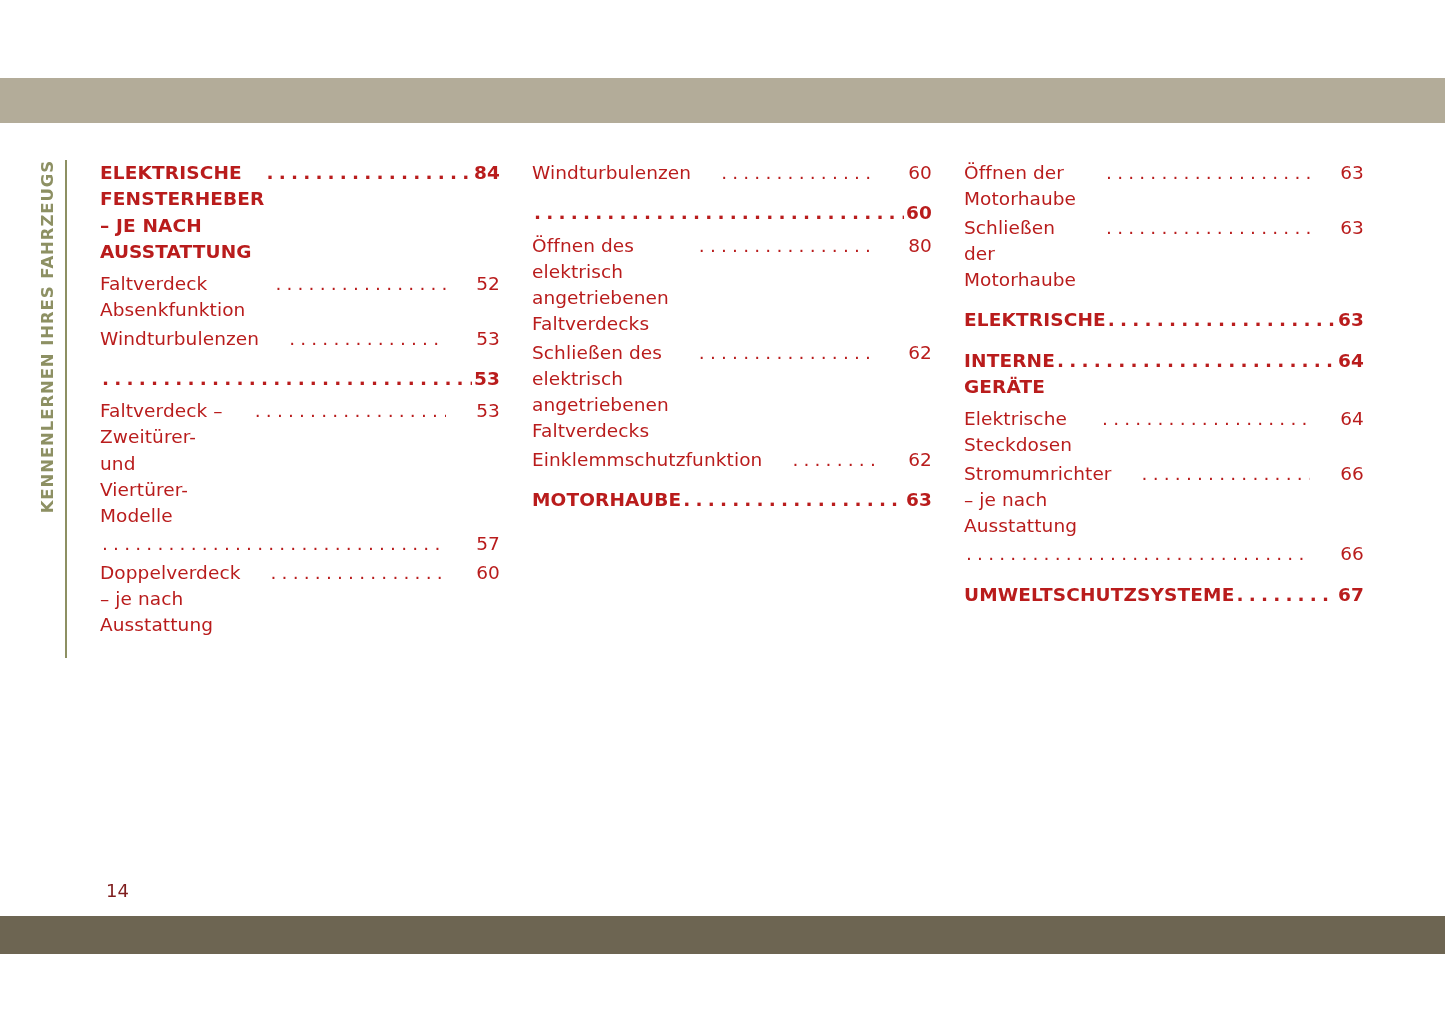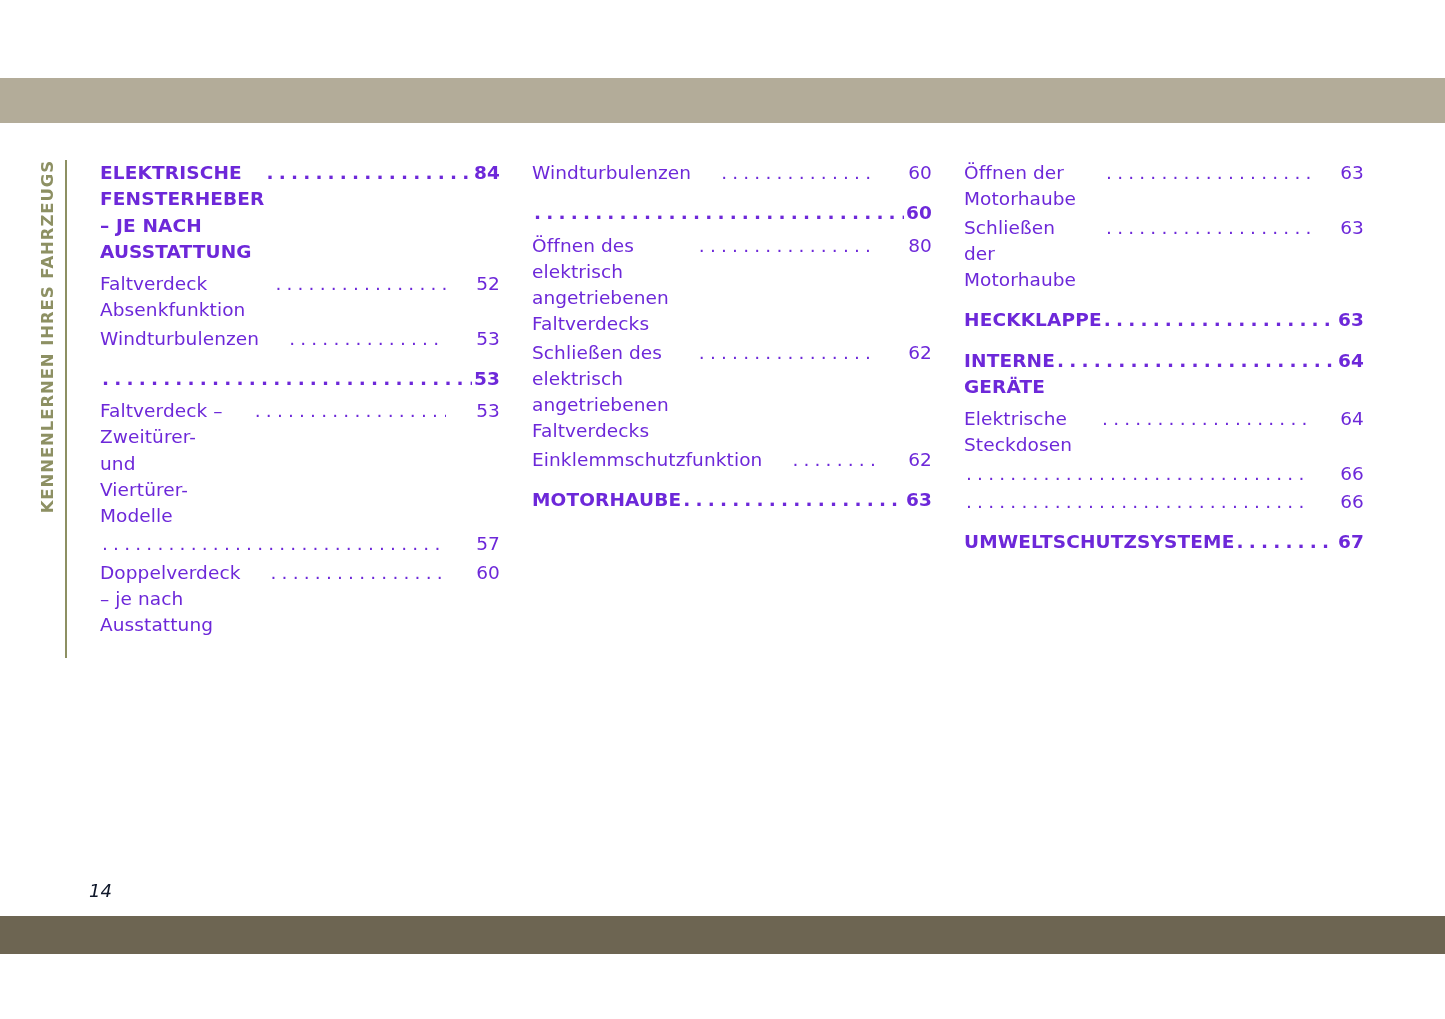--- a/index.html
+++ b/index.html
@@ -70,21 +70,21 @@
     gap: 32px;
   }
   .col {
     width: 400px;
   }
   .entry {
     display: flex;
     flex-direction: row;
     align-items: baseline;
     width: 100%;
-    color: #6d28d9;
+    color: #b91c1c;
     margin-bottom: 2px;
   }
   .entry .label {
     white-space: pre-wrap;
   }
   .entry .dots {
     flex: 1 1 auto;
     overflow: hidden;
     white-space: nowrap;
     margin: 0 2px;
@@ -120,25 +120,24 @@
     letter-spacing: 5.2px;
     font-size: 18.5px;
     font-weight: bold;
   }
   .entry.first {
     margin-top: 0;
   }
 
   .page-number {
     position: absolute;
-    left: 89px;
+    left: 106px;
     top: 880px;
     font-size: 18px;
-    color: #0f172a;
-    font-style: italic;
+    color: #7f1d1d;
   }
 </style>
 </head>
 <body>
 
 <div class="page">
 
   <div class="band-top"></div>
   <div class="band-bottom"></div>
 
@@ -219,35 +218,36 @@
           <span class="label">Öffnen der Motorhaube</span>
           <span class="dots">............................................................</span>
           <span class="page-no">63</span>
         </div>
         <div class="entry sub">
           <span class="label">Schließen der Motorhaube</span>
           <span class="dots">............................................................</span>
           <span class="page-no">63</span>
         </div>
         <div class="entry head">
-          <span class="label">HECKKLAPPE</span>
+          <span class="label">ELEKTRISCHE</span>
           <span class="dots">............................................................</span>
           <span class="page-no">63</span>
         </div>
         <div class="entry head">
           <span class="label">INTERNE GERÄTE</span>
           <span class="dots">............................................................</span>
           <span class="page-no">64</span>
         </div>
         <div class="entry sub">
           <span class="label">Elektrische Steckdosen</span>
           <span class="dots">............................................................</span>
           <span class="page-no">64</span>
         </div>
         <div class="entry sub">
+          <span class="label">Stromumrichter – je nach Ausstattung</span>
           <span class="dots">............................................................</span>
           <span class="page-no">66</span>
         </div>
         <div class="entry sub">
           <span class="dots">............................................................</span>
           <span class="page-no">66</span>
         </div>
         <div class="entry head">
           <span class="label">UMWELTSCHUTZSYSTEME</span>
           <span class="dots">............................................................</span>

